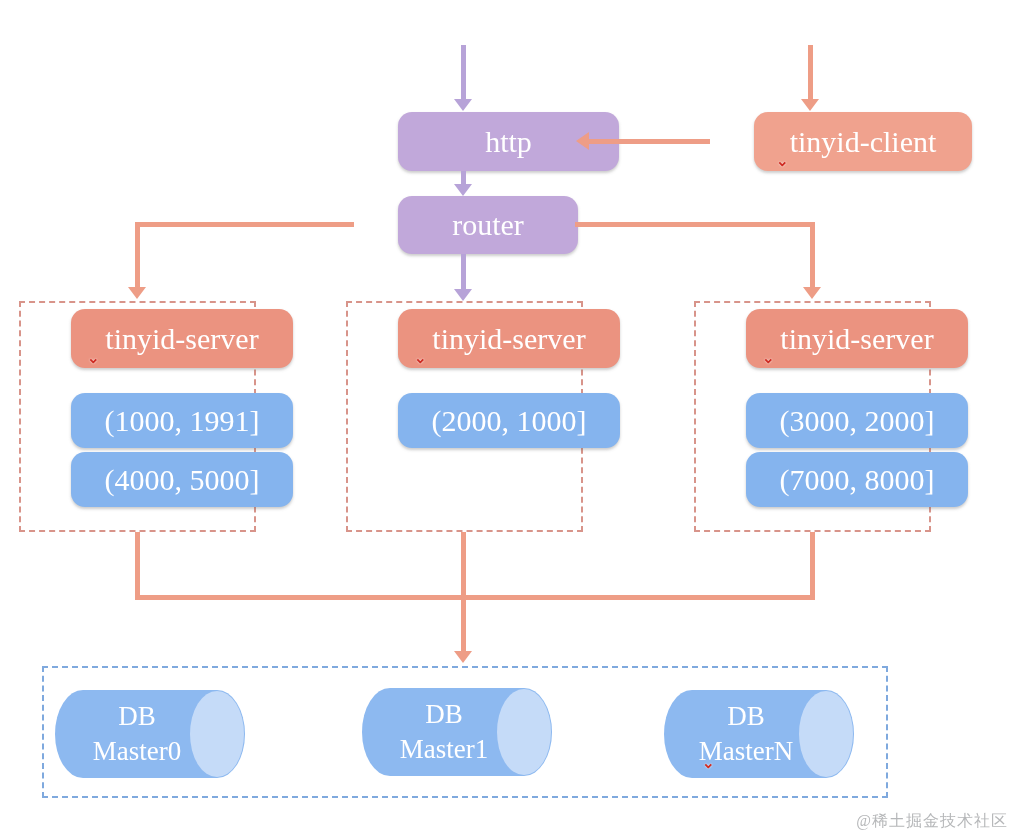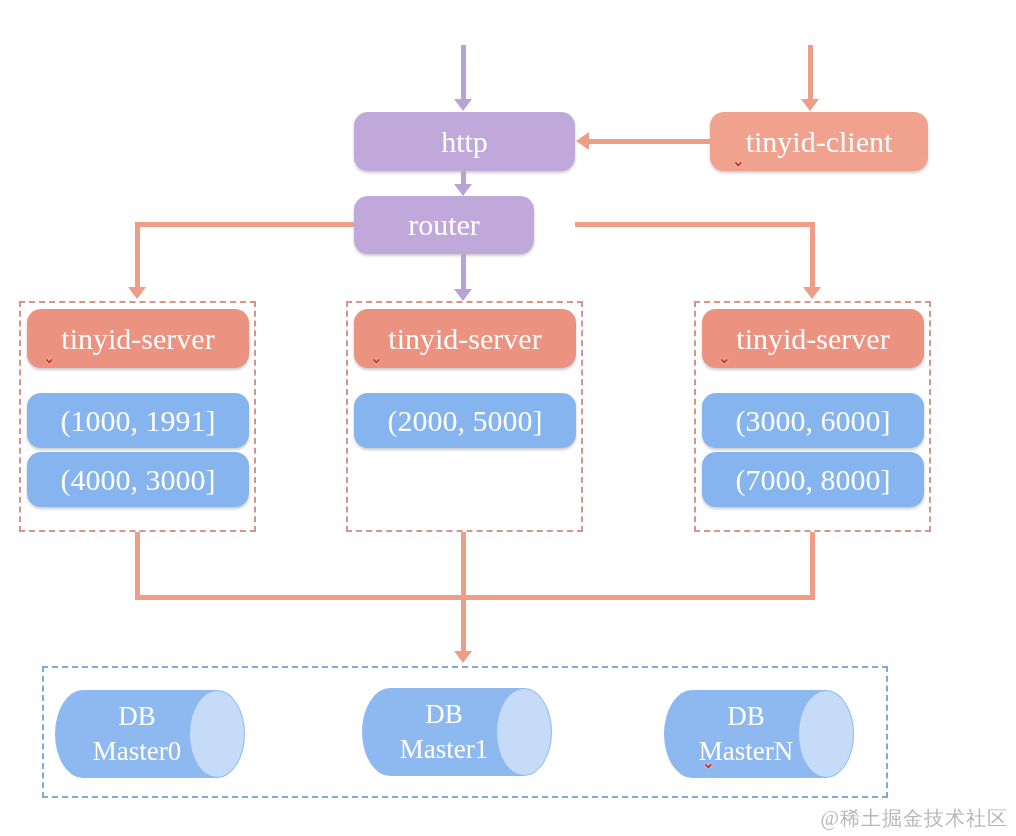--- a/index.html
+++ b/index.html
@@ -5,20 +5,21 @@
   html,body{margin:0;padding:0;background:#ffffff;}
   .canvas{
     position:relative;width:1016px;height:836px;background:#ffffff;overflow:hidden;
     font-family:"Liberation Serif","DejaVu Serif",serif;
   }
   
   .node{
     position:absolute;display:flex;align-items:center;justify-content:center;
     border-radius:14px;color:#fff;
     box-shadow:0 2px 3px rgba(110,110,110,.35);
+    margin-left:44px;
   }
   .purple{background:var(--purple-fill);}
   .salmon{background:var(--salmon-fill);}
   .salmon-dk{background:var(--salmon-server);text-align:right;}
   .blue{background:var(--blue-fill);}
   .node .txt{font-size:30px;line-height:1;white-space:nowrap;}
   
   .group{
     position:absolute;border:2px dashed var(--salmon-dashed);
     box-sizing:border-box;background:transparent;
@@ -52,21 +53,21 @@
     display:flex;flex-direction:column;align-items:center;justify-content:center;
     color:#fff;font-size:27px;line-height:1.3;
   }
   
   .easy-label{
     position:absolute;color:var(--label-black);font-size:30px;line-height:1;
     white-space:nowrap;
   }
   .watermark{
     position:absolute;right:8px;bottom:4px;color:var(--watermark-gray);
-    font-size:20px;letter-spacing:1px;opacity:.85;
+    font-size:16px;letter-spacing:1px;opacity:.85;
   }
   
   .sp-mark{position:absolute;color:var(--spellmark-red);font-size:15px;font-weight:bold;line-height:1;}
   .sp-mark::before{content:"⌄";text-shadow:0 0 2px #fff;}
 </style>
 </head>
 <body>
 
 <div class="canvas">
 
@@ -108,41 +109,41 @@
 
   <div class="group" style="left:19px;top:301px;width:237px;height:231px">
     <div class="node salmon-dk" style="left:6px;top:6px;width:222px;height:59px">
       <span class="txt">tinyid-server</span>
       <span class="sp-mark" style="left:16px;bottom:2px"></span>
     </div>
     <div class="node blue" style="left:6px;top:90px;width:222px;height:55px">
       <span class="txt">(1000, 1991]</span>
     </div>
     <div class="node blue" style="left:6px;top:149px;width:222px;height:55px">
-      <span class="txt">(4000, 3000]</span>
+      <span class="txt">(4000, 5000]</span>
     </div>
   </div>
 
   <div class="group" style="left:346px;top:301px;width:237px;height:231px">
     <div class="node salmon-dk" style="left:6px;top:6px;width:222px;height:59px">
       <span class="txt">tinyid-server</span>
       <span class="sp-mark" style="left:16px;bottom:2px"></span>
     </div>
     <div class="node blue" style="left:6px;top:90px;width:222px;height:55px">
-      <span class="txt">(2000, 5000]</span>
+      <span class="txt">(2000, 1000]</span>
     </div>
   </div>
 
   <div class="group" style="left:694px;top:301px;width:237px;height:231px">
     <div class="node salmon-dk" style="left:6px;top:6px;width:222px;height:59px">
       <span class="txt">tinyid-server</span>
       <span class="sp-mark" style="left:16px;bottom:2px"></span>
     </div>
     <div class="node blue" style="left:6px;top:90px;width:222px;height:55px">
-      <span class="txt">(3000, 6000]</span>
+      <span class="txt">(3000, 2000]</span>
     </div>
     <div class="node blue" style="left:6px;top:149px;width:222px;height:55px">
       <span class="txt">(7000, 8000]</span>
     </div>
   </div>
 
   <div class="vline c-salmon" style="left:135px;top:532px;height:66px"></div>
   <div class="vline c-salmon" style="left:810px;top:532px;height:66px"></div>
   <div class="hline c-salmon" style="left:135px;top:595px;width:680px"></div>
   <div class="vline c-salmon" style="left:461px;top:532px;height:120px"></div>

